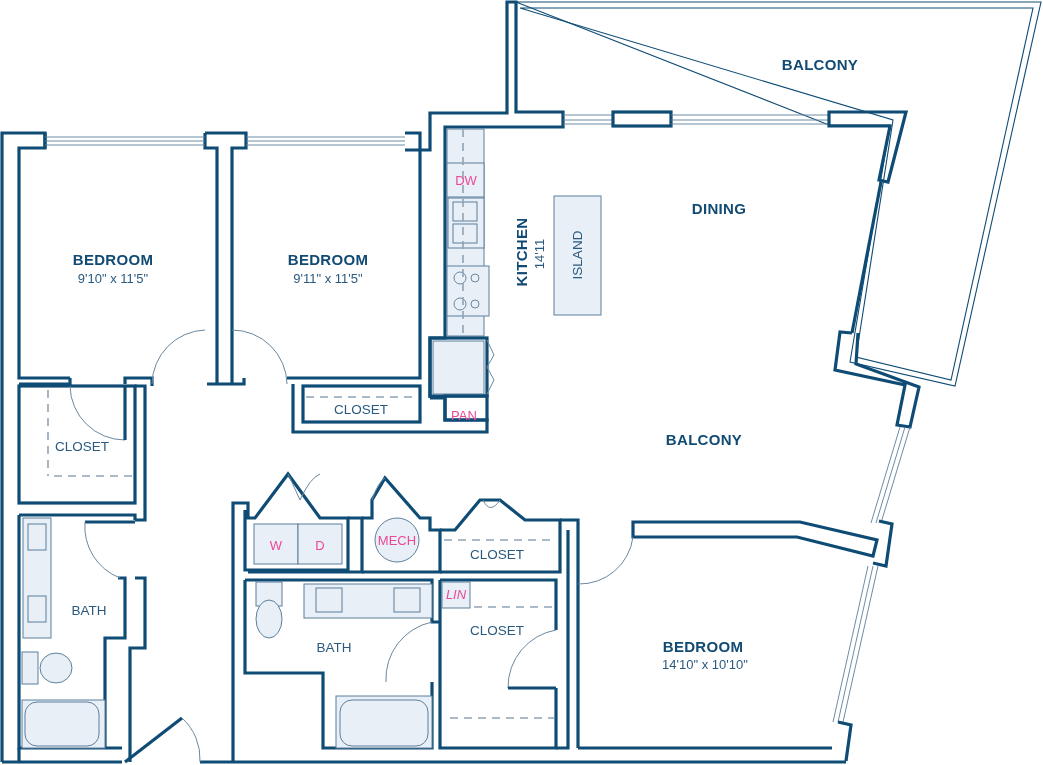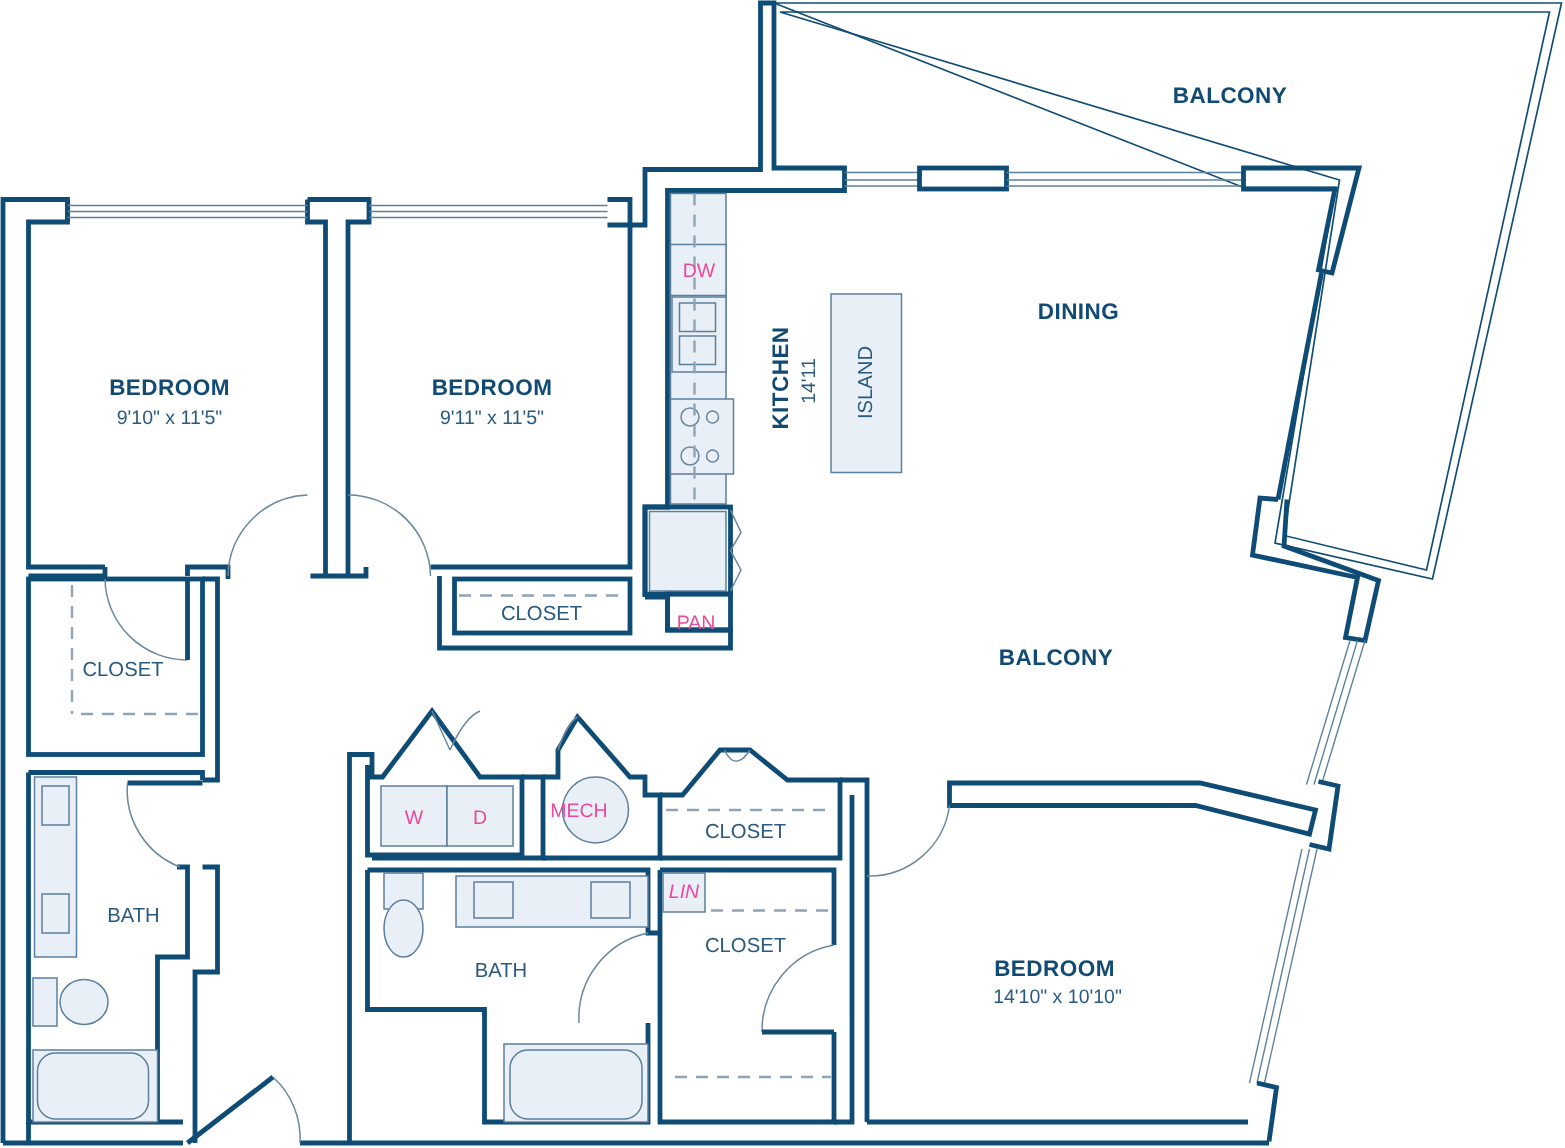--- a/index.html
+++ b/index.html
@@ -196,14 +196,14 @@
 <div class="sub" style="left:497px; top:554px;">CLOSET</div>
 <div class="sub" style="left:497px; top:630px;">CLOSET</div>
 
 <div class="sub" style="left:89px; top:610px;">BATH</div>
 <div class="sub" style="left:334px; top:647px;">BATH</div>
 
 <div class="small" style="left:466px; top:180px;">DW</div>
 <div class="small" style="left:464px; top:387px;margin-top:28px;">PAN</div>
 <div class="small" style="left:276px; top:545px;">W</div>
 <div class="small" style="left:320px; top:545px;">D</div>
-<div class="small" style="left:386px; top:540px;">MECH</div>
+<div class="small" style="left:397px; top:540px;">MECH</div>
 <div class="small" style="left:456px; top:594px;font-style:italic;">LIN</div>
 
 </body></html>

